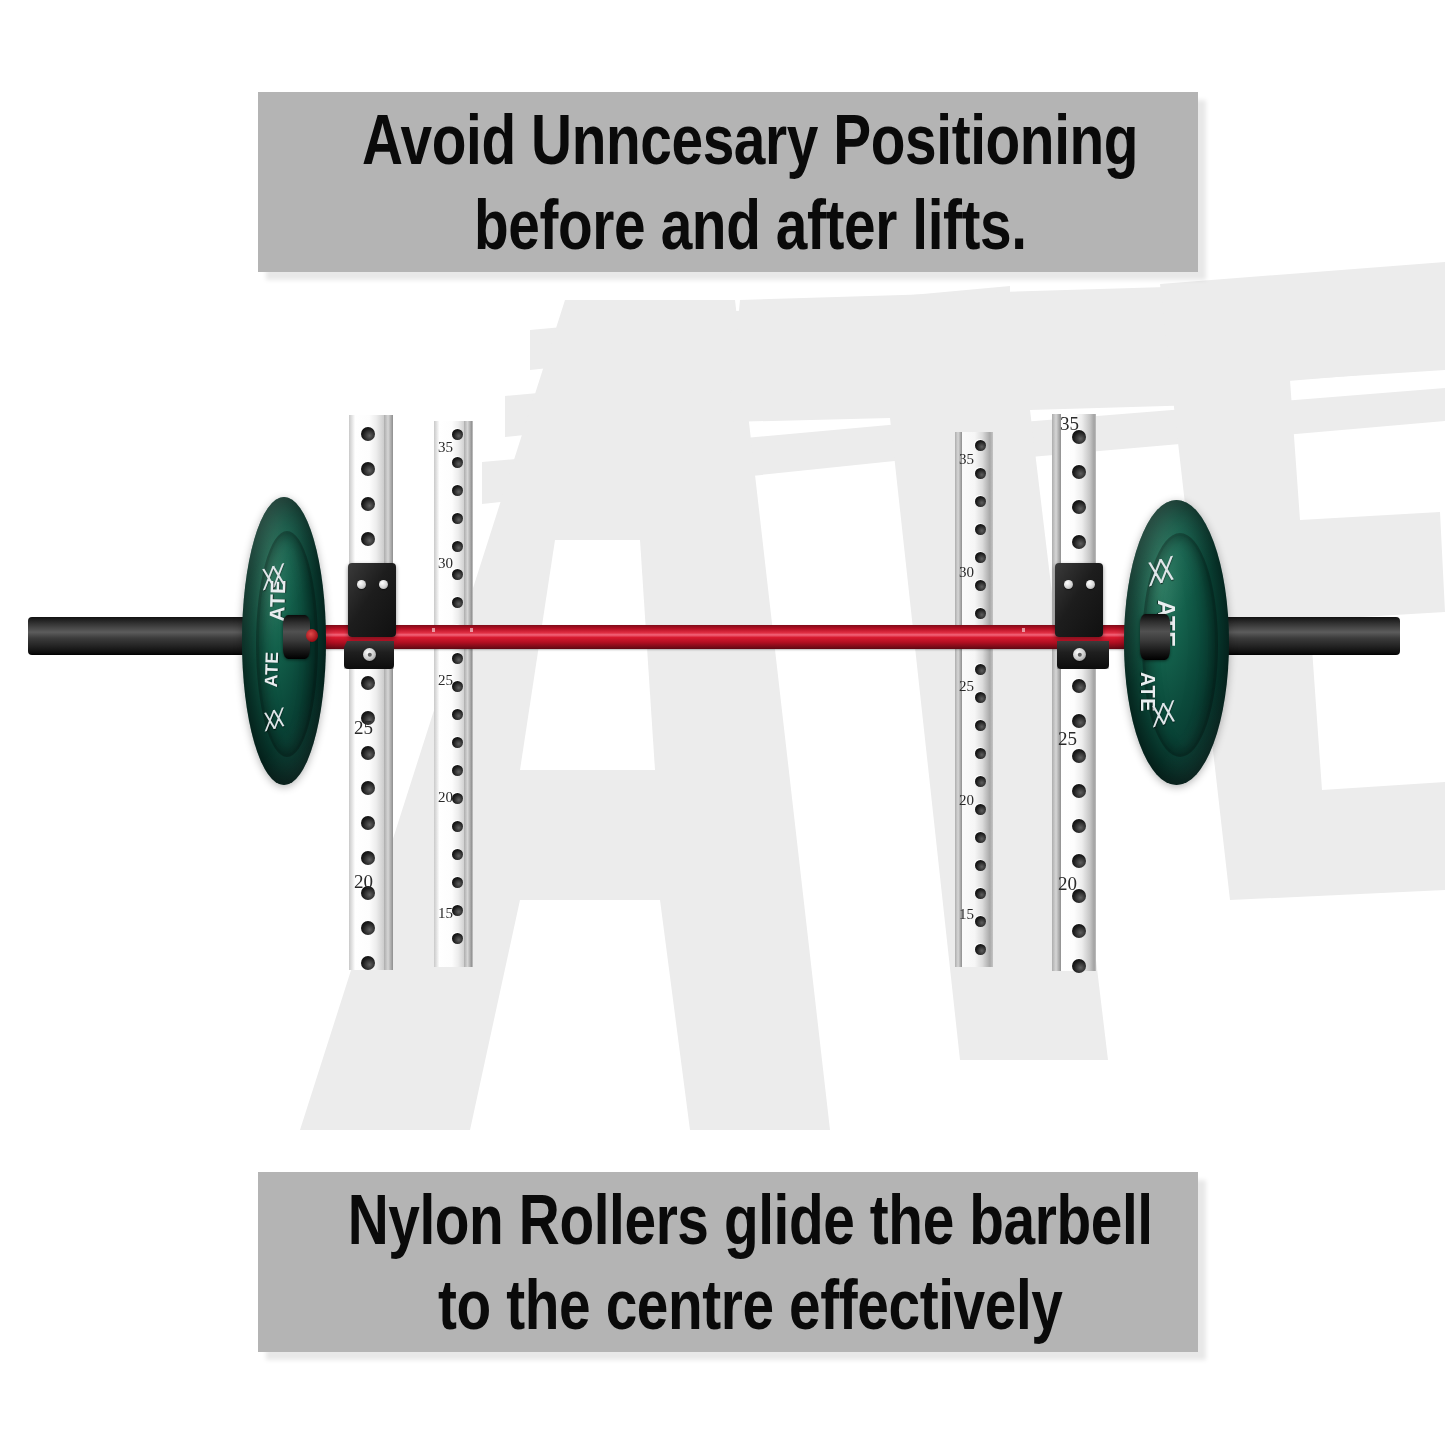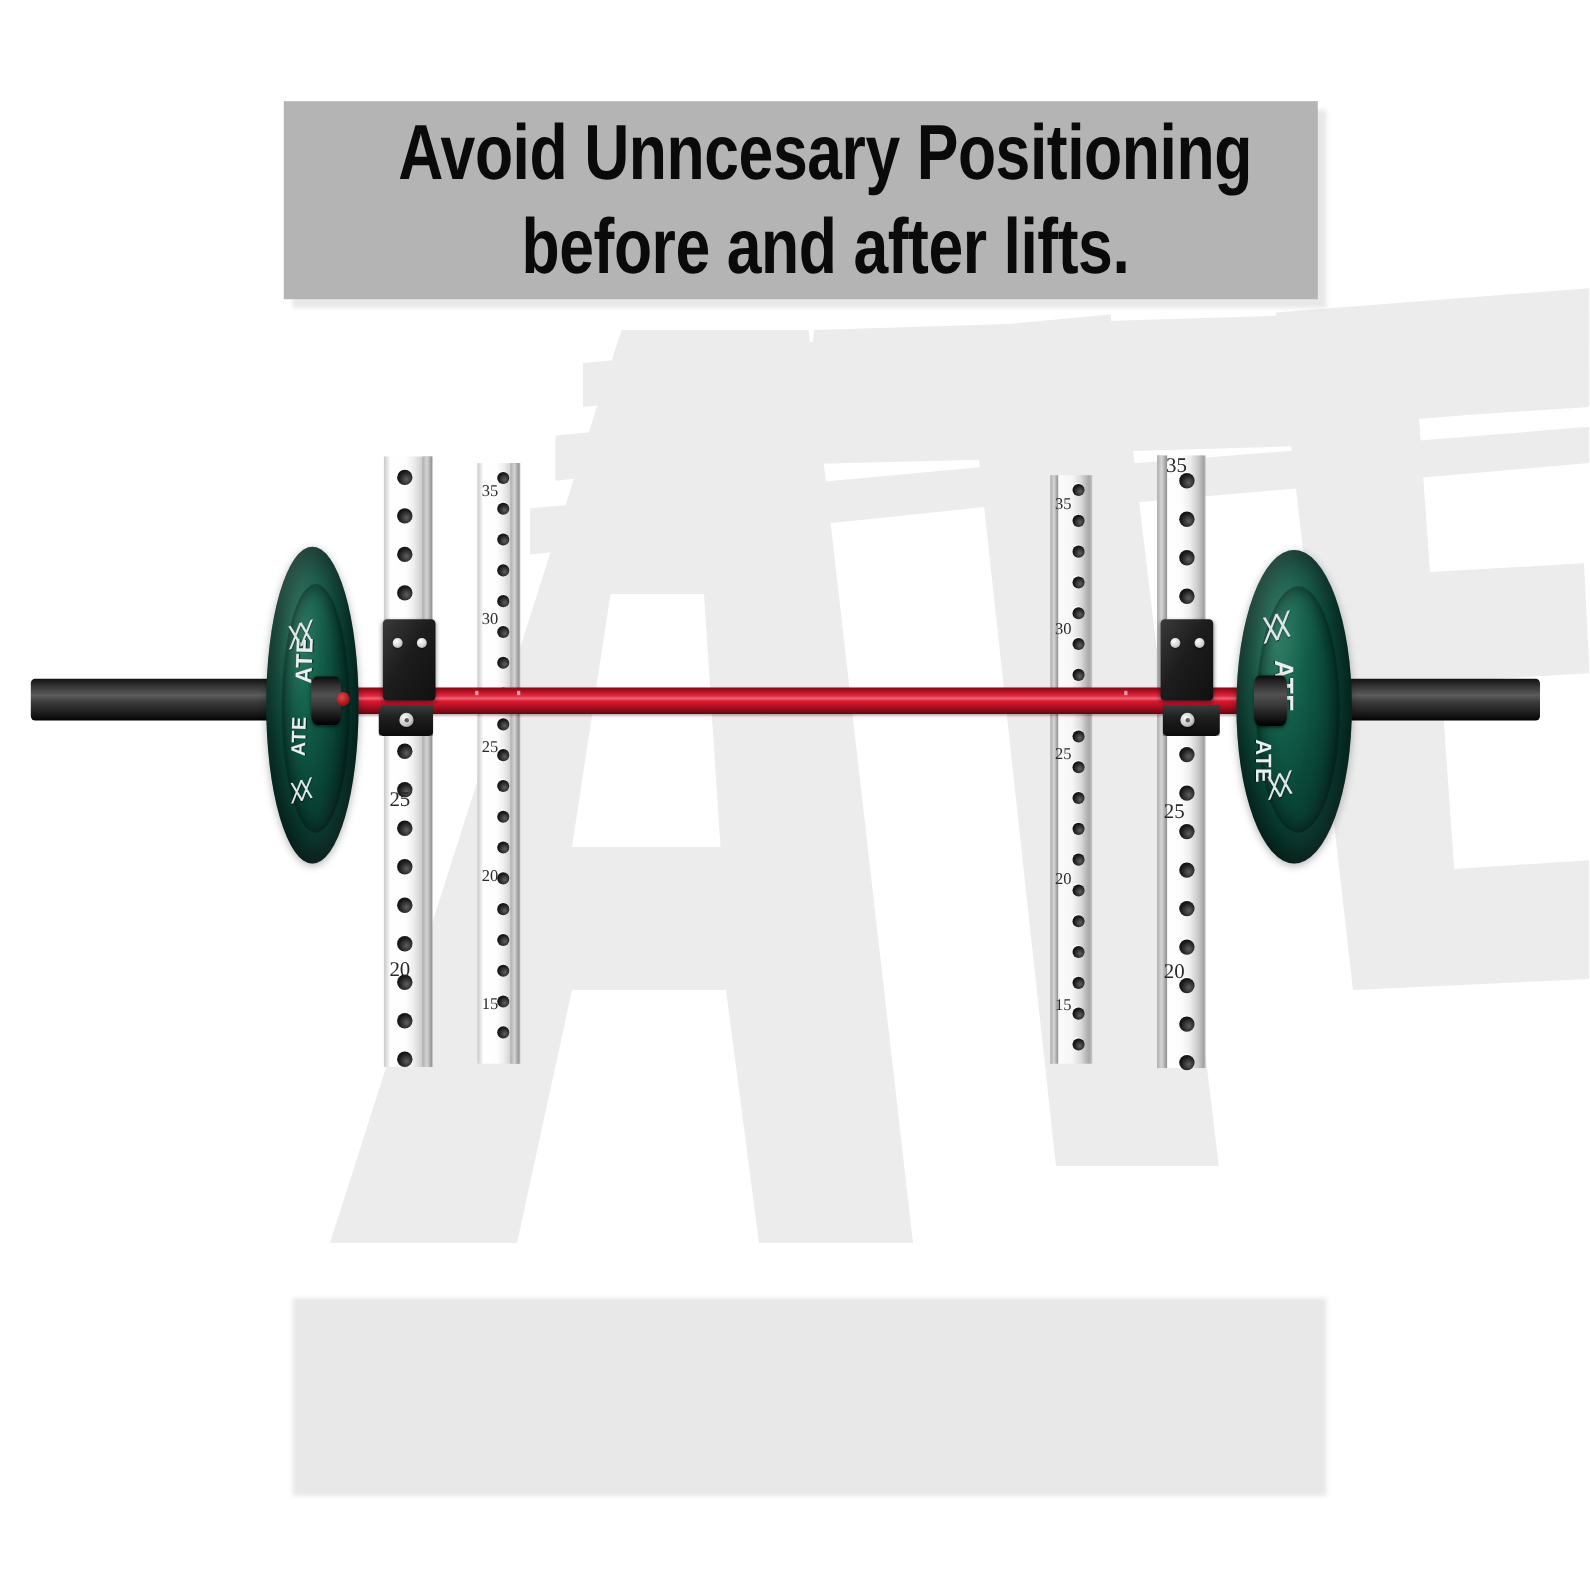--- a/index.html
+++ b/index.html
@@ -420,14 +420,18 @@
 
   </div>
 
   <div class="banner-shadow" style="left:266px; top:100px; width:940px; height:180px;"></div>
   <div class="banner" id="banner-top" style="left:258px; top:92px; width:940px; height:180px; background:#b4b4b4;">
     <div class="banner-line">Avoid Unncesary Positioning</div>
     <div class="banner-line">before and after lifts.</div>
   </div>
 
   <div class="banner-shadow" style="left:266px; top:1180px; width:940px; height:180px;"></div>
+  <div class="banner" id="banner-bottom" style="left:258px; top:1172px; width:940px; height:180px; background:#b4b4b4;">
+    <div class="banner-line">Nylon Rollers glide the barbell</div>
+    <div class="banner-line">to the centre effectively</div>
+  </div>
 
 </div>
 
 </body></html>

